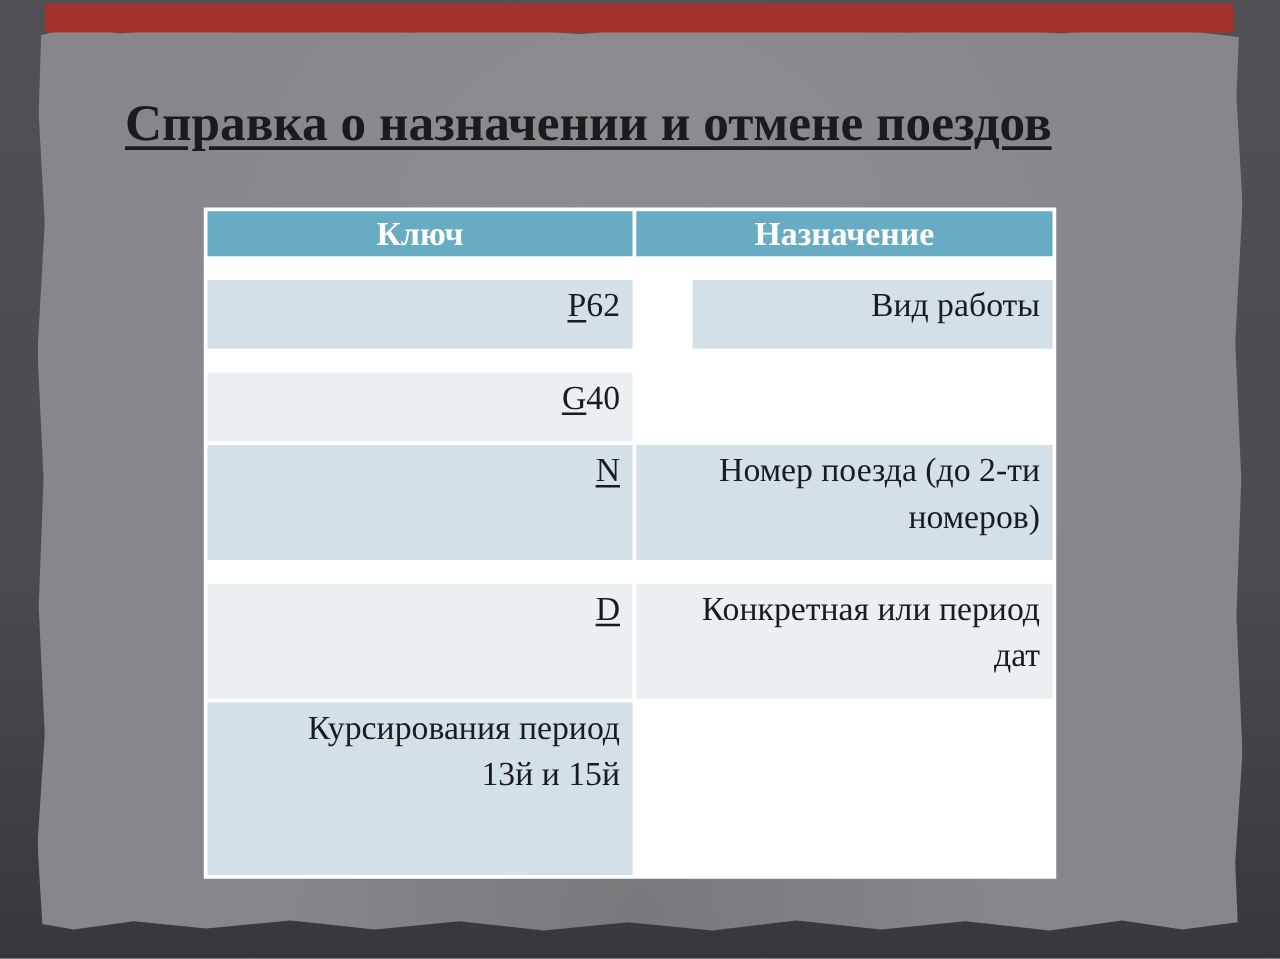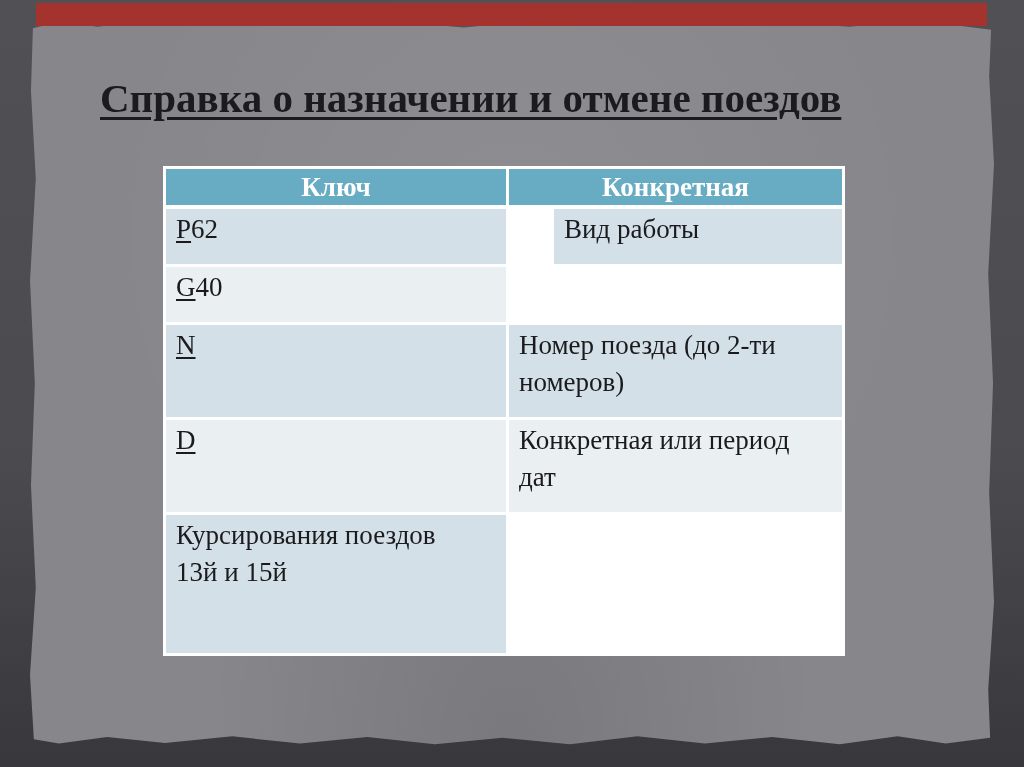--- a/index.html
+++ b/index.html
@@ -1,15 +1,15 @@
 <!DOCTYPE html>
 <html style="--background: #515155; --paper: #87878B; --accent-bar: #A3332C; --header-bg: #68ACC3; --header-text: #FFFFFF; --band-dark: #D3E0E7; --band-light: #EAEFF1; --body-text: #1B1B1E; --table-border: #FFFFFF;"><head>
 <meta charset="utf-8">
 <style>
-  * { margin: 0; padding: 0; box-sizing: border-box; }
+  * { margin: 0; padding: 0; box-sizing: border-box; text-align: right; }
   html, body { width: 1024px; height: 767px; overflow: hidden; }
   body { font-family: "Liberation Serif", "DejaVu Serif", serif; }
 
   .stage {
     position: relative;
     width: 1024px; height: 767px;
     background:
       radial-gradient(ellipse at 50% 40%, rgba(255,255,255,0.05) 0%, rgba(0,0,0,0) 55%),
       linear-gradient(180deg, var(--background) 0%, #4b4b4f 60%, #38383c 100%);
     overflow: hidden;
@@ -58,21 +58,21 @@
   }
 
   .ref-table {
     position: absolute;
     left: 163px; top: 166px;
     width: 682px;
     background: var(--table-border);
     padding: 3px;
     display: flex;
     flex-direction: column;
-    gap: 4px;
+    gap: 19px;
   }
   .t-row {
     display: grid;
     grid-template-columns: 340px 1fr;
     gap: 3px;
   }
   .t-row .cell {
     font-size: 27px;
     color: var(--body-text);
     line-height: 37px;
@@ -82,36 +82,36 @@
     background: var(--header-bg);
     color: var(--header-text);
     font-weight: bold;
     display: flex;
     align-items: center;
     justify-content: center;
     line-height: 36px;
   }
   .t-row.body .cell { padding: 2px 10px 16px 10px; }
   .t-row.body.dark .cell { background: var(--band-dark); }
-  .t-row.body.light .cell { background: var(--band-light); }
+  .t-row.body.light .cell { background: var(--band-light); margin-top: 16px; }
   .cell .par { min-height: 37px; }
   span.u { text-decoration: underline; text-decoration-thickness: 2px; text-underline-offset: 3px; }
 </style>
 </head>
 <body>
 
 <div class="stage">
   <div class="paper"></div>
   <div class="accent-bar"></div>
   <h1 class="title">Справка о назначении и отмене поездов</h1>
 
   <div class="ref-table">
     <div class="t-row head">
       <div class="cell">Ключ</div>
-      <div class="cell">Конкретная</div>
+      <div class="cell">Назначение</div>
     </div>
     <div id="tbody" style="display: flex; flex-direction: column; gap: 3px;">
         <div class="t-row body dark">
           <div class="cell" style="min-height: 42px;"><span class="u">P</span><span>62</span></div>
           <div class="cell" style="min-height: 42px; margin-left: 45px;">
             <div class="par"><span>Вид работы</span></div>
           </div>
         </div>
         <div class="t-row body light">
           <div class="cell" style="min-height: 42px;"><span class="u">G</span><span>40</span></div>
@@ -123,20 +123,20 @@
           </div>
         </div>
         <div class="t-row body light">
           <div class="cell" style="min-height: 74px;"><span class="u">D</span></div>
           <div class="cell" style="min-height: 74px;">
             <div class="par"><span>Конкретная или период дат</span></div>
           </div>
         </div>
         <div class="t-row body dark">
           <div class="cell" style="min-height: 138px;">
-            <div class="par"><span>Курсирования поездов</span></div>
+            <div class="par"><span>Курсирования период</span></div>
             <div class="par"><span>13й и 15й</span></div>
             <div class="par"><span>&nbsp;</span></div>
           </div>
         </div>
       </div>
   </div>
 </div>
 
 </body></html>

